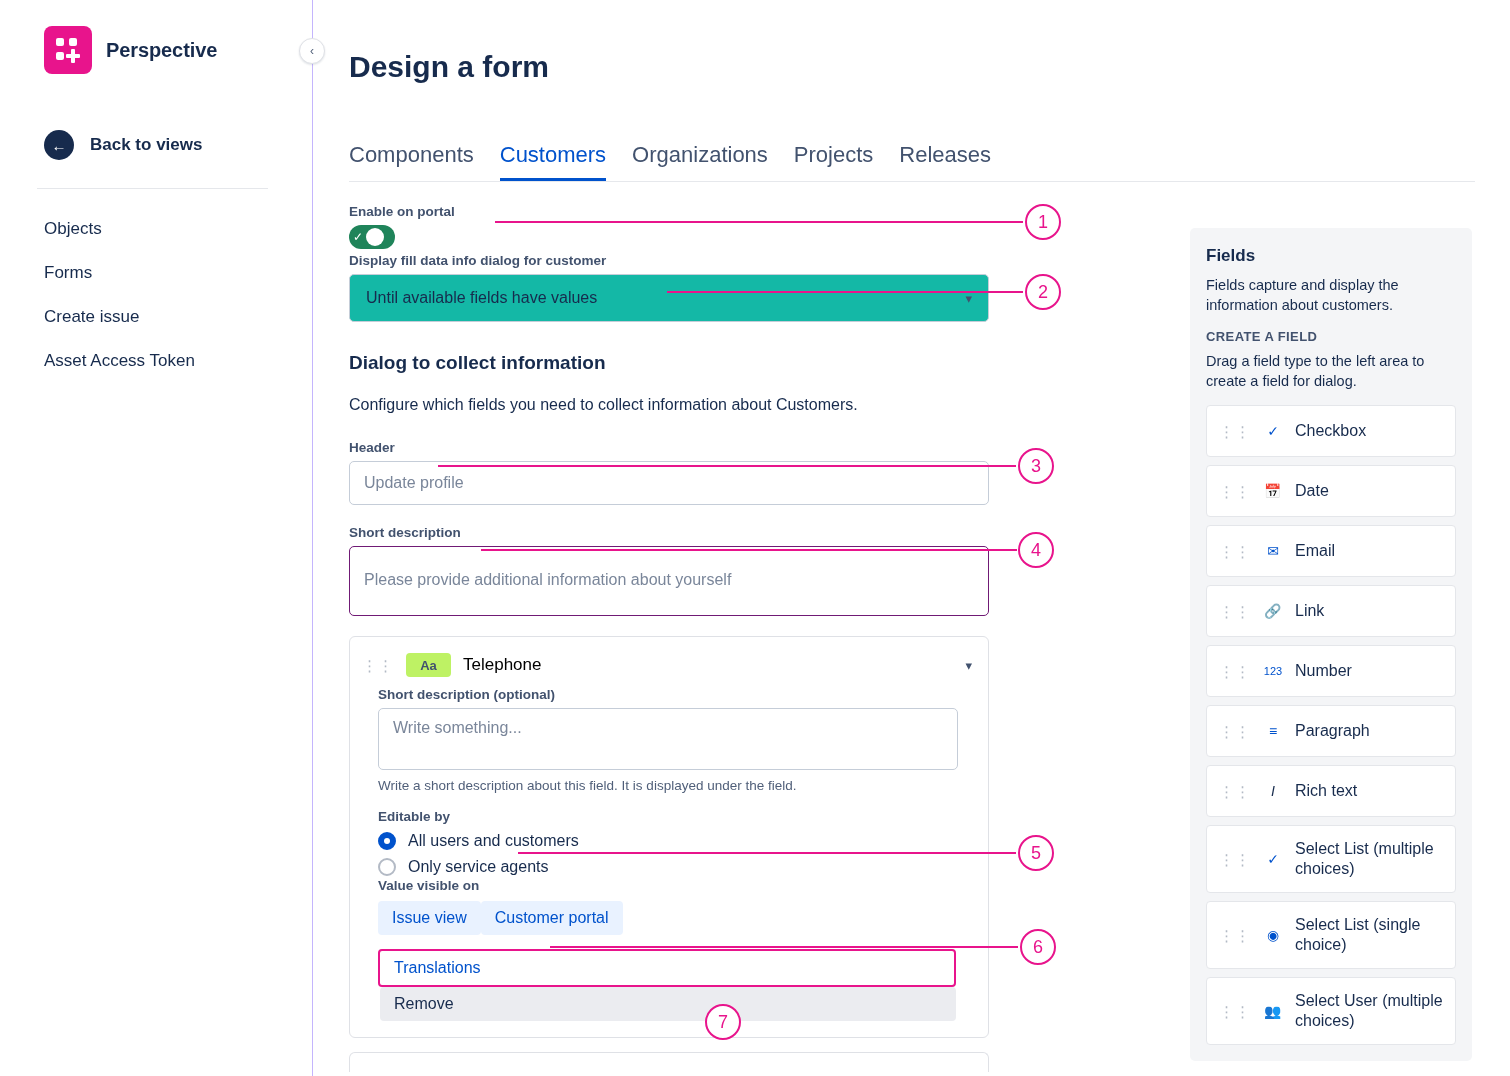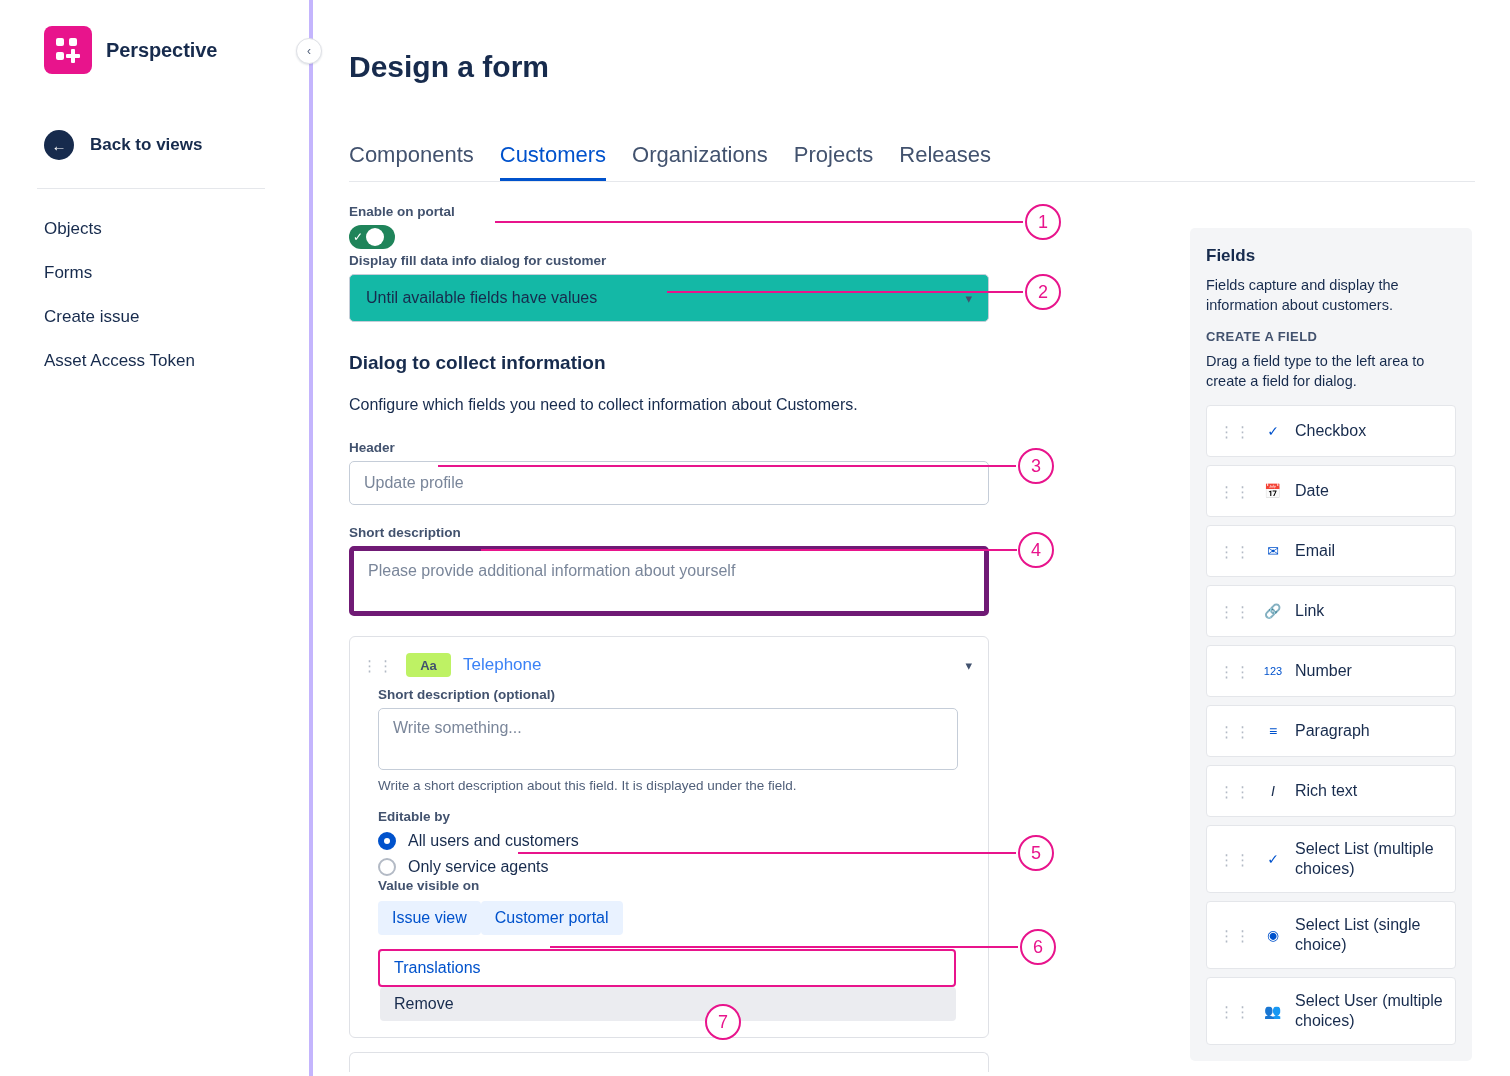--- a/index.html
+++ b/index.html
@@ -10,21 +10,21 @@
     font-family: "Liberation Sans", sans-serif;
     color: #172b4d;
     overflow: hidden;
   }
   .app { position: relative; width: 1510px; height: 1076px; display: flex; }
 
   
   .sidebar {
     width: 313px; height: 1076px;
     background: #ffffff;
-    border-right: 4px solid #c4b5fd;
+    border-right: 1px solid #c4b5fd;
     padding: 0;
     position: relative;
     flex: 0 0 313px;
   }
   .brand { display: flex; align-items: center; gap: 14px; padding: 26px 0 0 44px; }
   .brand-logo {
     width: 48px; height: 48px; border-radius: 8px;
     background: #e8148c;
     position: relative;
     flex: 0 0 48px;
@@ -108,36 +108,36 @@
   .section-desc { font-size: 16px; color: #172b4d; margin: 22px 0 0 0; }
 
   .text-input {
     width: 640px; height: 44px;
     border: 1px solid #c5cdd8; border-radius: 5px; background: #fff;
     padding: 0 14px; font-size: 16px; color: #7a869a;
     display: flex; align-items: center;
   }
   .textarea {
     width: 640px; height: 70px;
-    border: 5px solid #701a75; border-radius: 5px; background: #fff;
-    padding: 11px 14px; font-size: 16px; color: #7a869a;
+    border: 1px solid #701a75; border-radius: 5px; background: #fff;
+    padding: 24px 14px; font-size: 16px; color: #7a869a;
   }
 
   
   .field-card {
     width: 640px; border: 1px solid #dfe1e6; border-radius: 6px; background: #fff;
     margin-top: 20px; padding: 0 0 16px 0;
   }
   .fc-head { display: flex; align-items: center; padding: 16px 16px 10px 12px; gap: 12px; }
   .drag { color: #b3bac5; font-size: 15px; letter-spacing: 1px; line-height: 1; }
   .aa-box {
     width: 45px; height: 24px; border-radius: 4px; background: #bef264; color: #42526e;
     display: flex; align-items: center; justify-content: center; font-size: 13px; font-weight: bold;
   }
-  .fc-title { font-size: 17px; color: #3b82f6; flex: 1 1 auto; }
+  .fc-title { font-size: 17px; color: #000000; flex: 1 1 auto; }
   .fc-body { padding: 0 16px 0 28px; }
   .sub-label { font-size: 13.5px; font-weight: bold; color: #42526e; margin-bottom: 6px; }
   .sub-input {
     width: 580px; height: 62px; border: 1px solid #c5cdd8; border-radius: 5px;
     padding: 10px 14px; font-size: 16px; color: #7a869a; background: #fff;
   }
   .helper { font-size: 13.5px; color: #505f79; margin-top: 8px; }
 
   .radio-row { display: flex; align-items: center; gap: 12px; margin-top: 8px; }
   .radio {

